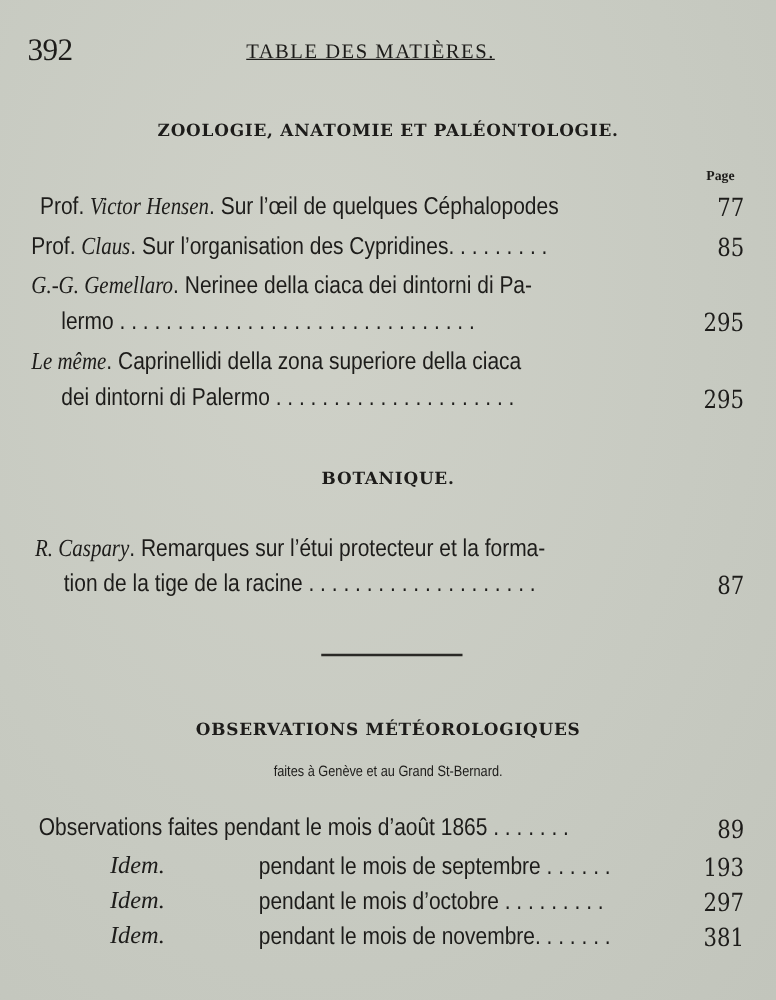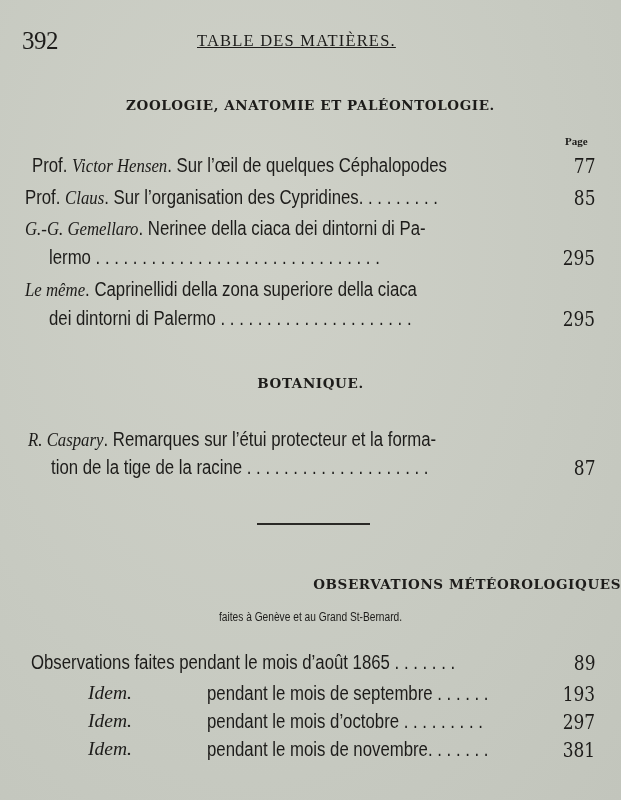--- a/index.html
+++ b/index.html
@@ -93,21 +93,21 @@
 <div>
   <div class="line" style="left:28px; top:428px; transform:scaleX(0.86);">
     <span class="ital">R. Caspary</span><span>. Remarques sur l’étui protecteur et la forma-</span>
   </div>
   <div class="line" style="left:51px; top:456px; transform:scaleX(0.86);">tion de la tige de la racine . . . . .  . . . . . . . . . . . . . . .</div>
   <div class="pg" style="top:456px;">87</div>
 </div>
 
 <div class="rule"></div>
 
-<div class="section-heading" style="top:576px;text-align:right;">OBSERVATIONS MÉTÉOROLOGIQUES</div>
+<div class="section-heading" style="top:576px;">OBSERVATIONS MÉTÉOROLOGIQUES</div>
 <div class="subheading" style="top:610px;">faites à Genève et au Grand St-Bernard.</div>
 
 <div>
   <div class="line" style="left:31px; top:651px; transform:scaleX(0.86);">Observations faites pendant le mois d’août 1865 . . . . . . .</div>
   <div class="pg" style="top:651px;">89</div>
 </div>
 
 <div>
   <div class="line ital" style="left:88px; top:682px; font-style:italic; font-family:'Liberation Serif',serif;">Idem.</div>
   <div class="line" style="left:207px; top:682px; transform:scaleX(0.86);">pendant le mois de septembre . . . . . .</div>

